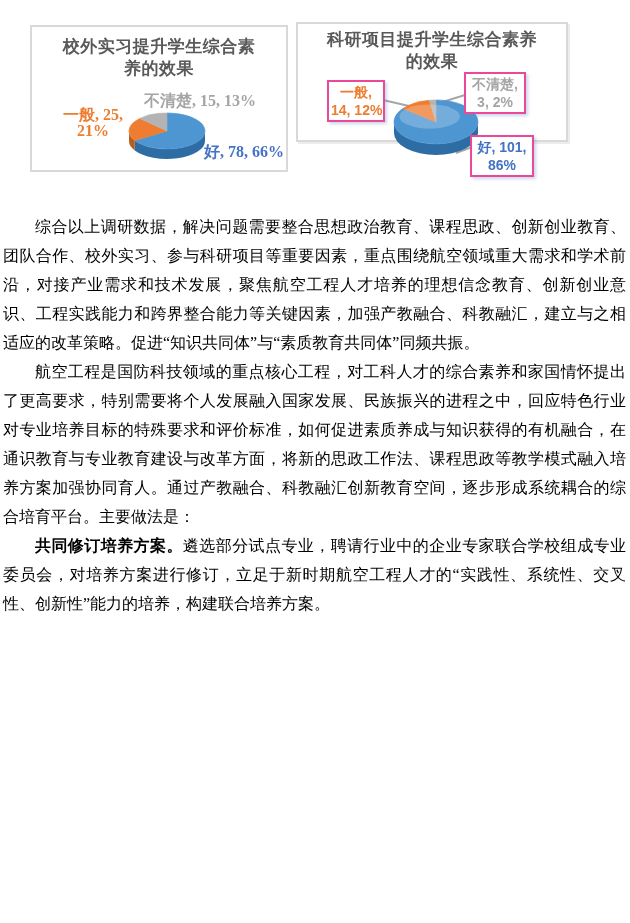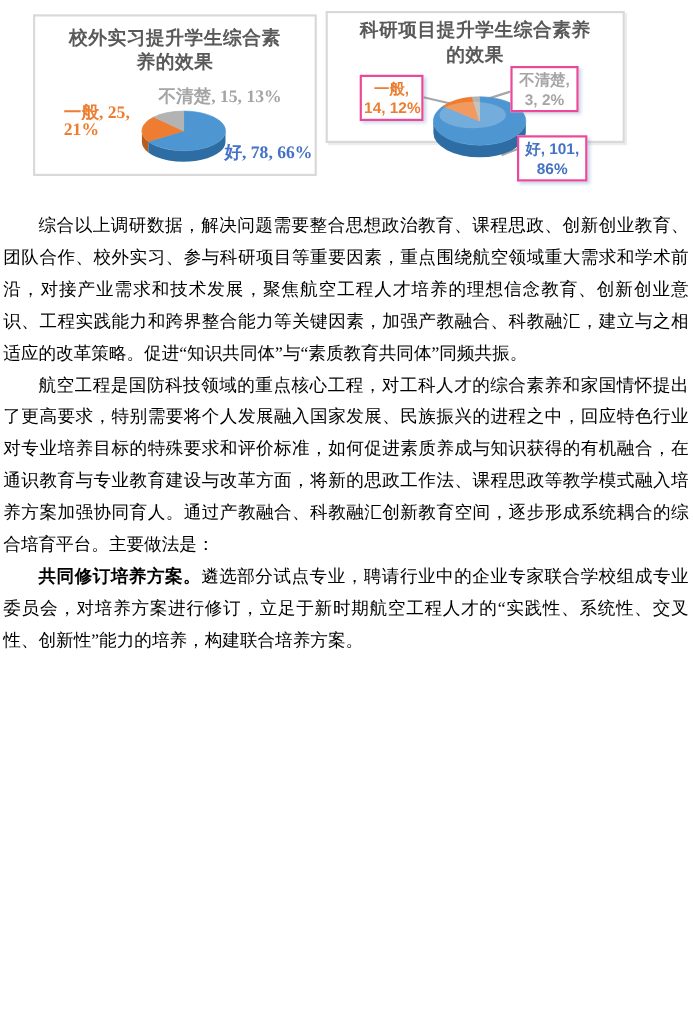--- a/index.html
+++ b/index.html
@@ -1,57 +1,57 @@
 <!DOCTYPE html>
 <html><head>
 <meta charset="utf-8">
 <style>
   html,body{margin:0;padding:0;background:#fff;}
   .page{position:relative;width:630px;height:923px;background:#ffffff;overflow:hidden;
         font-family:"Liberation Serif","DejaVu Serif",serif;color:#000;}
   .charts-row{position:relative;height:163px;}
-  .chart-box{position:absolute;background:#fff;border:2px solid #d9d9d9;box-sizing:border-box;}
+  .chart-box{position:absolute;background:#fff;border:2px solid #d9d9d9;box-sizing:border-box;margin-top:12px;}
   #chart-box-1{left:30px;top:13px;width:258px;height:147px;}
   #chart-box-2{left:296px;top:10px;width:272px;height:120px;box-shadow:2px 2px 0 #ececec;}
   .chart-title{margin:7px auto 0;text-align:center;font-family:"Liberation Sans","DejaVu Sans",sans-serif;
                font-weight:bold;font-size:17px;line-height:22px;color:#595959;letter-spacing:.5px;}
   #chart-box-1 .chart-title{width:198px;margin-top:9px;}
   #chart-box-2 .chart-title{width:216px;margin-top:5px;}
   .pie-svg{position:absolute;left:0;top:0;}
   .pie-label{position:absolute;font-family:Liberation Serif, serif;
              font-weight:600;font-size:16px;line-height:16px;white-space:nowrap;}
   .t-gray{color:#a5a5a5;}
   .t-orange{color:#ed7d31;}
   .t-blue{color:#4472c4;}
   .callout{position:absolute;background:#fff;border:2px solid #ec4899;box-sizing:border-box;
            text-align:center;font-family:"Liberation Sans","DejaVu Sans",sans-serif;
            font-weight:600;font-size:14px;line-height:18px;padding:1px 2px;white-space:nowrap;
            box-shadow:2px 2px 3px rgba(100,140,190,.35);}
-  .doc-body{margin:28px 4px 0 3px;}
+  .doc-body{margin:49px 4px 0 3px;}
   .para{margin:0;text-indent:2em;text-align:justify;font-size:16px;line-height:29px;}
   .lead-bold{font-weight:bold;font-family:"Liberation Sans","DejaVu Sans",sans-serif;}
 </style>
 </head>
 <body>
 
 <div class="page">
 
   <div class="charts-row">
 
     <div class="chart-box" id="chart-box-1">
       <div class="chart-title">校外实习提升学生综合素养的效果</div>
       <svg class="pie-svg" id="pie1" width="254" height="143" viewBox="0 0 254 143">
           <path d="M 173 104 A 38 18 0 0 1 102.7860917401925 113.54757634615537 L 102.7860917401925 123.54757634615537 A 38 18 0 0 0 173 114 Z" fill="#2e6da4"></path>
           <path d="M 102.7860917401925 113.54757634615537 A 38 18 0 0 1 97 104 L 97 114 A 38 18 0 0 0 102.7860917401925 123.54757634615537 Z" fill="#b55e1f"></path>
           <path d="M 135 104 L 135 86 A 38 18 0 1 1 102.7860917401925 113.54757634615537 Z" fill="#4e96d2" stroke="#4e96d2" stroke-width="0.6"></path>
           <path d="M 135 104 L 102.7860917401925 113.54757634615537 A 38 18 0 0 1 107.77464386866401 91.44263261957028 Z" fill="#ee7d31" stroke="#ee7d31" stroke-width="0.6"></path>
           <path d="M 135 104 L 107.77464386866401 91.44263261957028 A 38 18 0 0 1 135 86 Z" fill="#b3b3b3" stroke="#b3b3b3" stroke-width="0.6"></path>
         </svg>
       <div class="pie-label t-gray" style="left:112px;top:66px;">不清楚, 15, 13%</div>
-      <div class="pie-label t-orange" style="left:26px;top:80px;width:70px;text-align:left;white-space:normal;">
+      <div class="pie-label t-orange" style="left:26px;top:80px;width:70px;text-align:center;white-space:normal;">
         <div>一般, 25,</div>
         <div>21%</div>
       </div>
       <div class="pie-label t-blue" style="left:172px;top:117px;">好, 78, 66%</div>
     </div>
 
     <div class="chart-box" id="chart-box-2">
       <div class="chart-title">科研项目提升学生综合素养的效果</div>
       <svg class="pie-svg" id="pie2" width="268" height="144" viewBox="0 0 268 144">
         <line x1="85" y1="76" x2="124" y2="85" stroke="#a6a6a6" stroke-width="2"></line>

